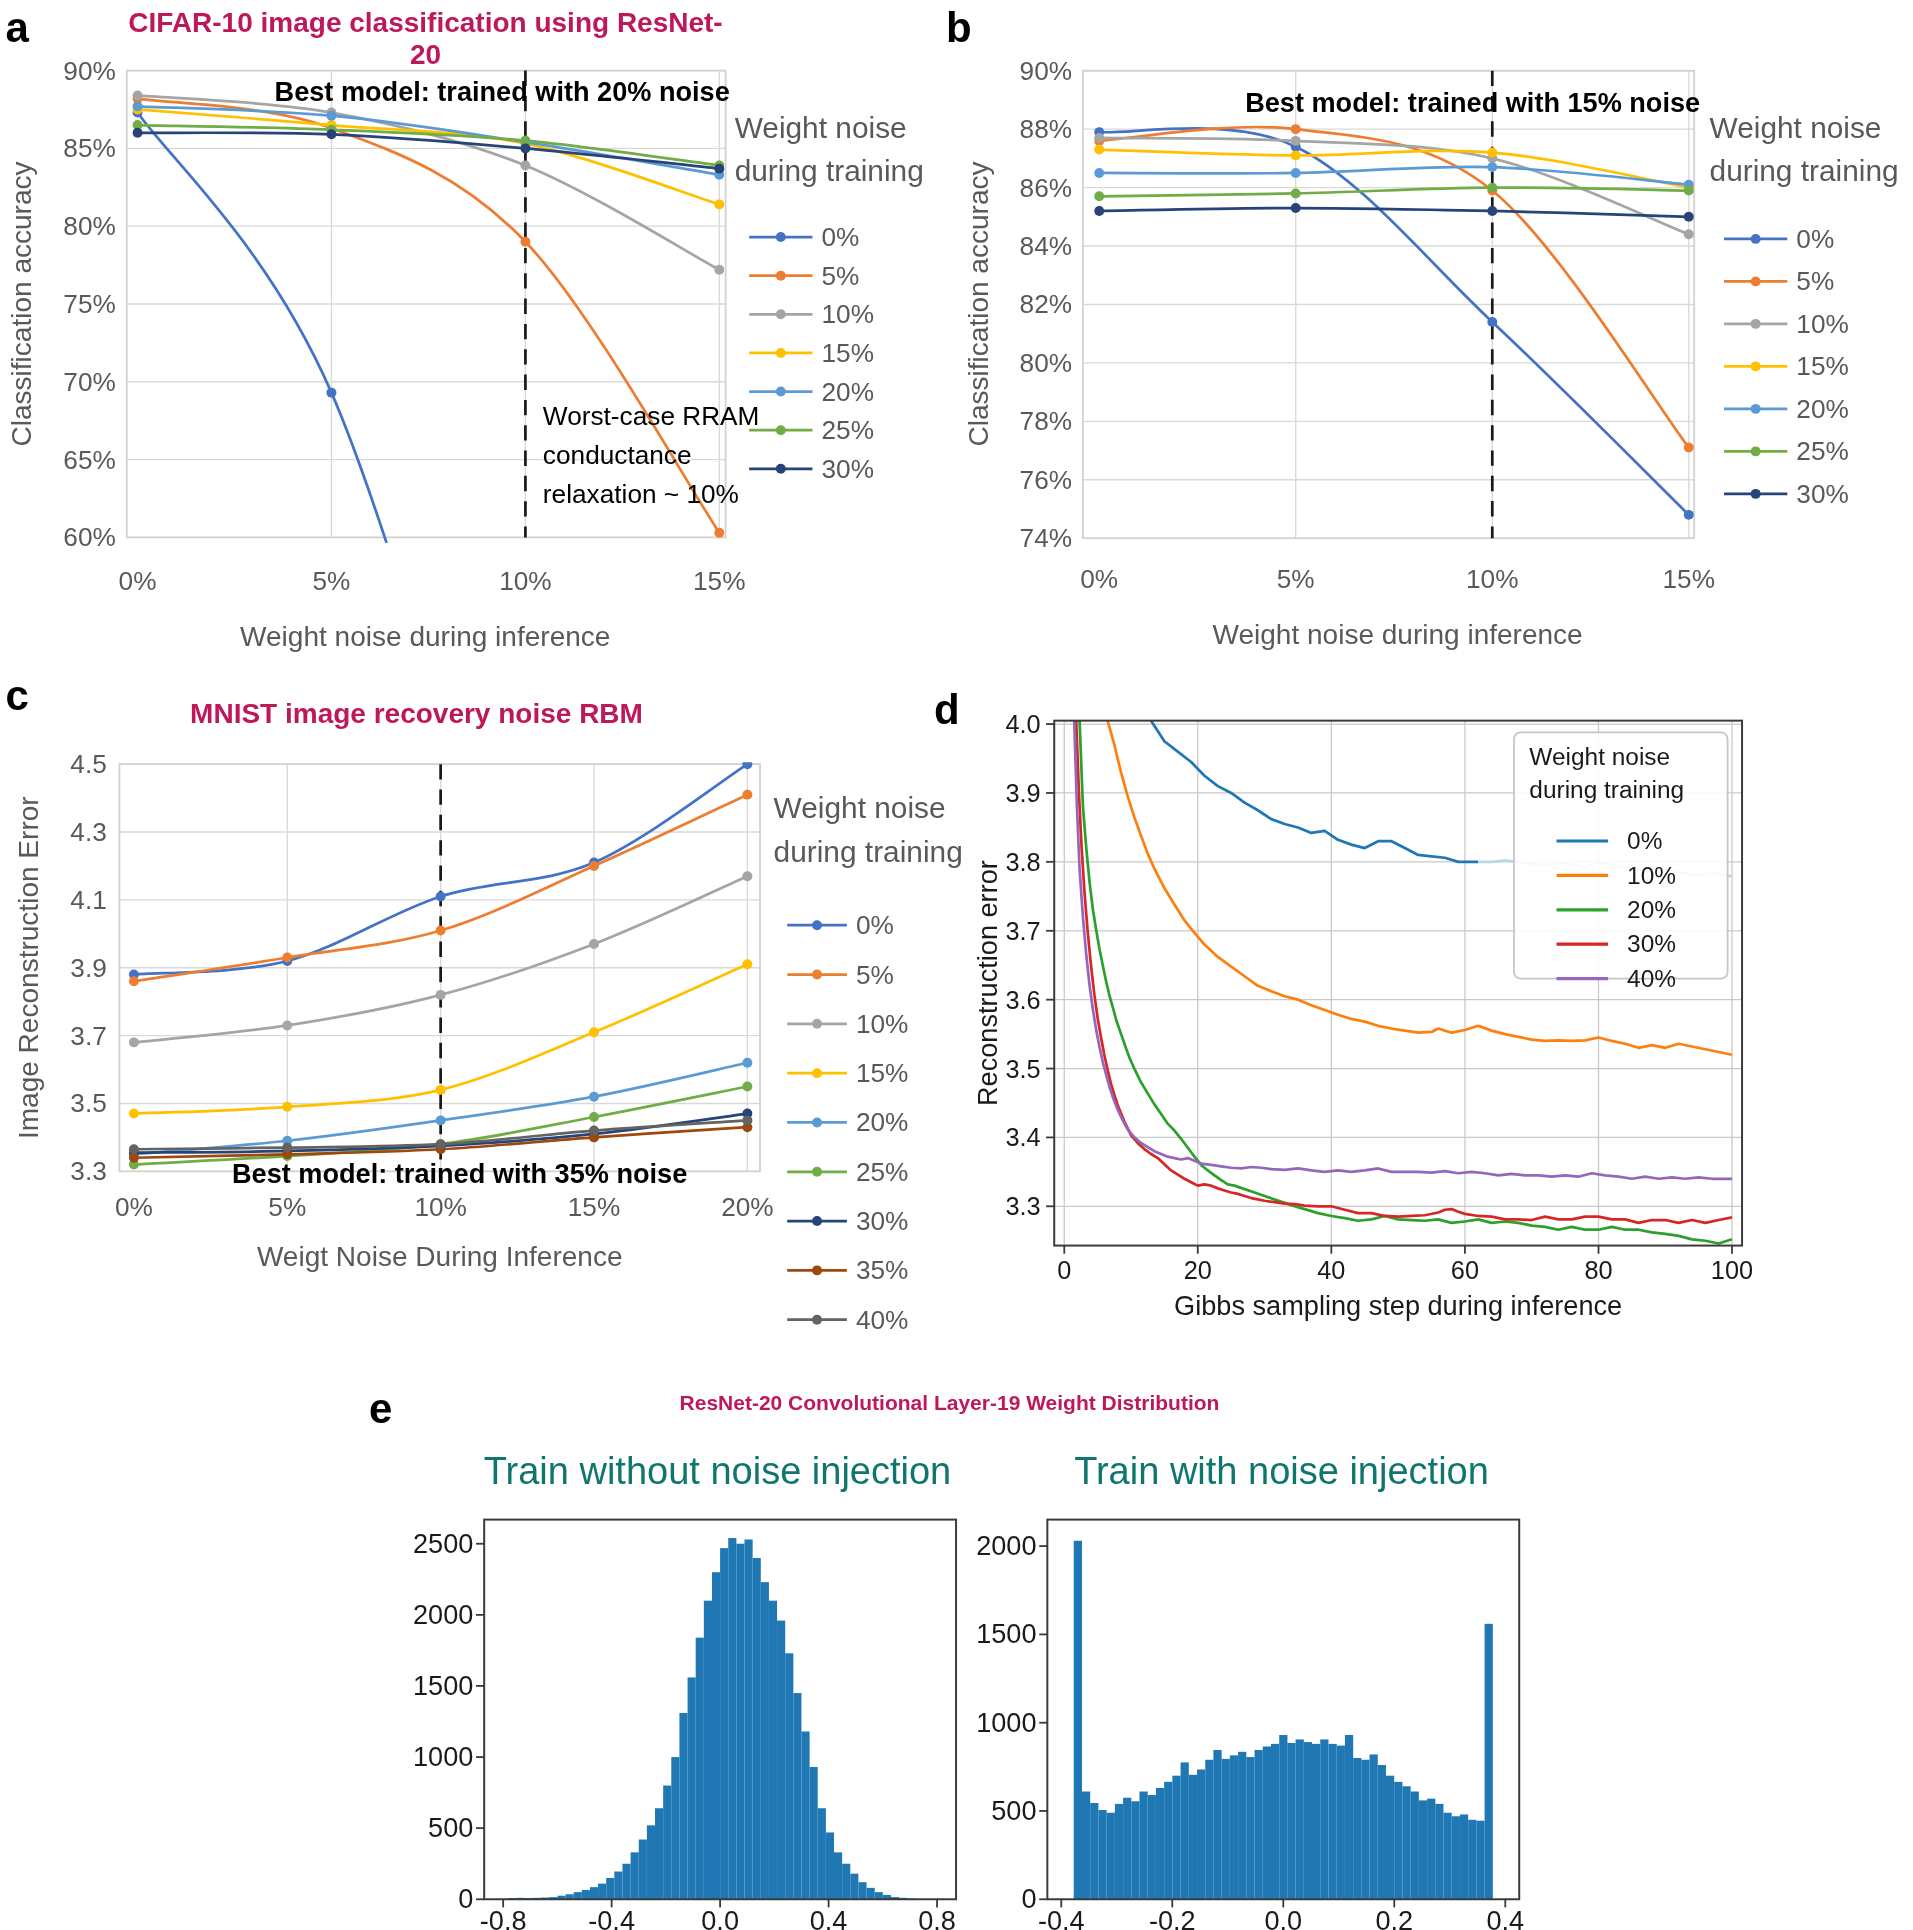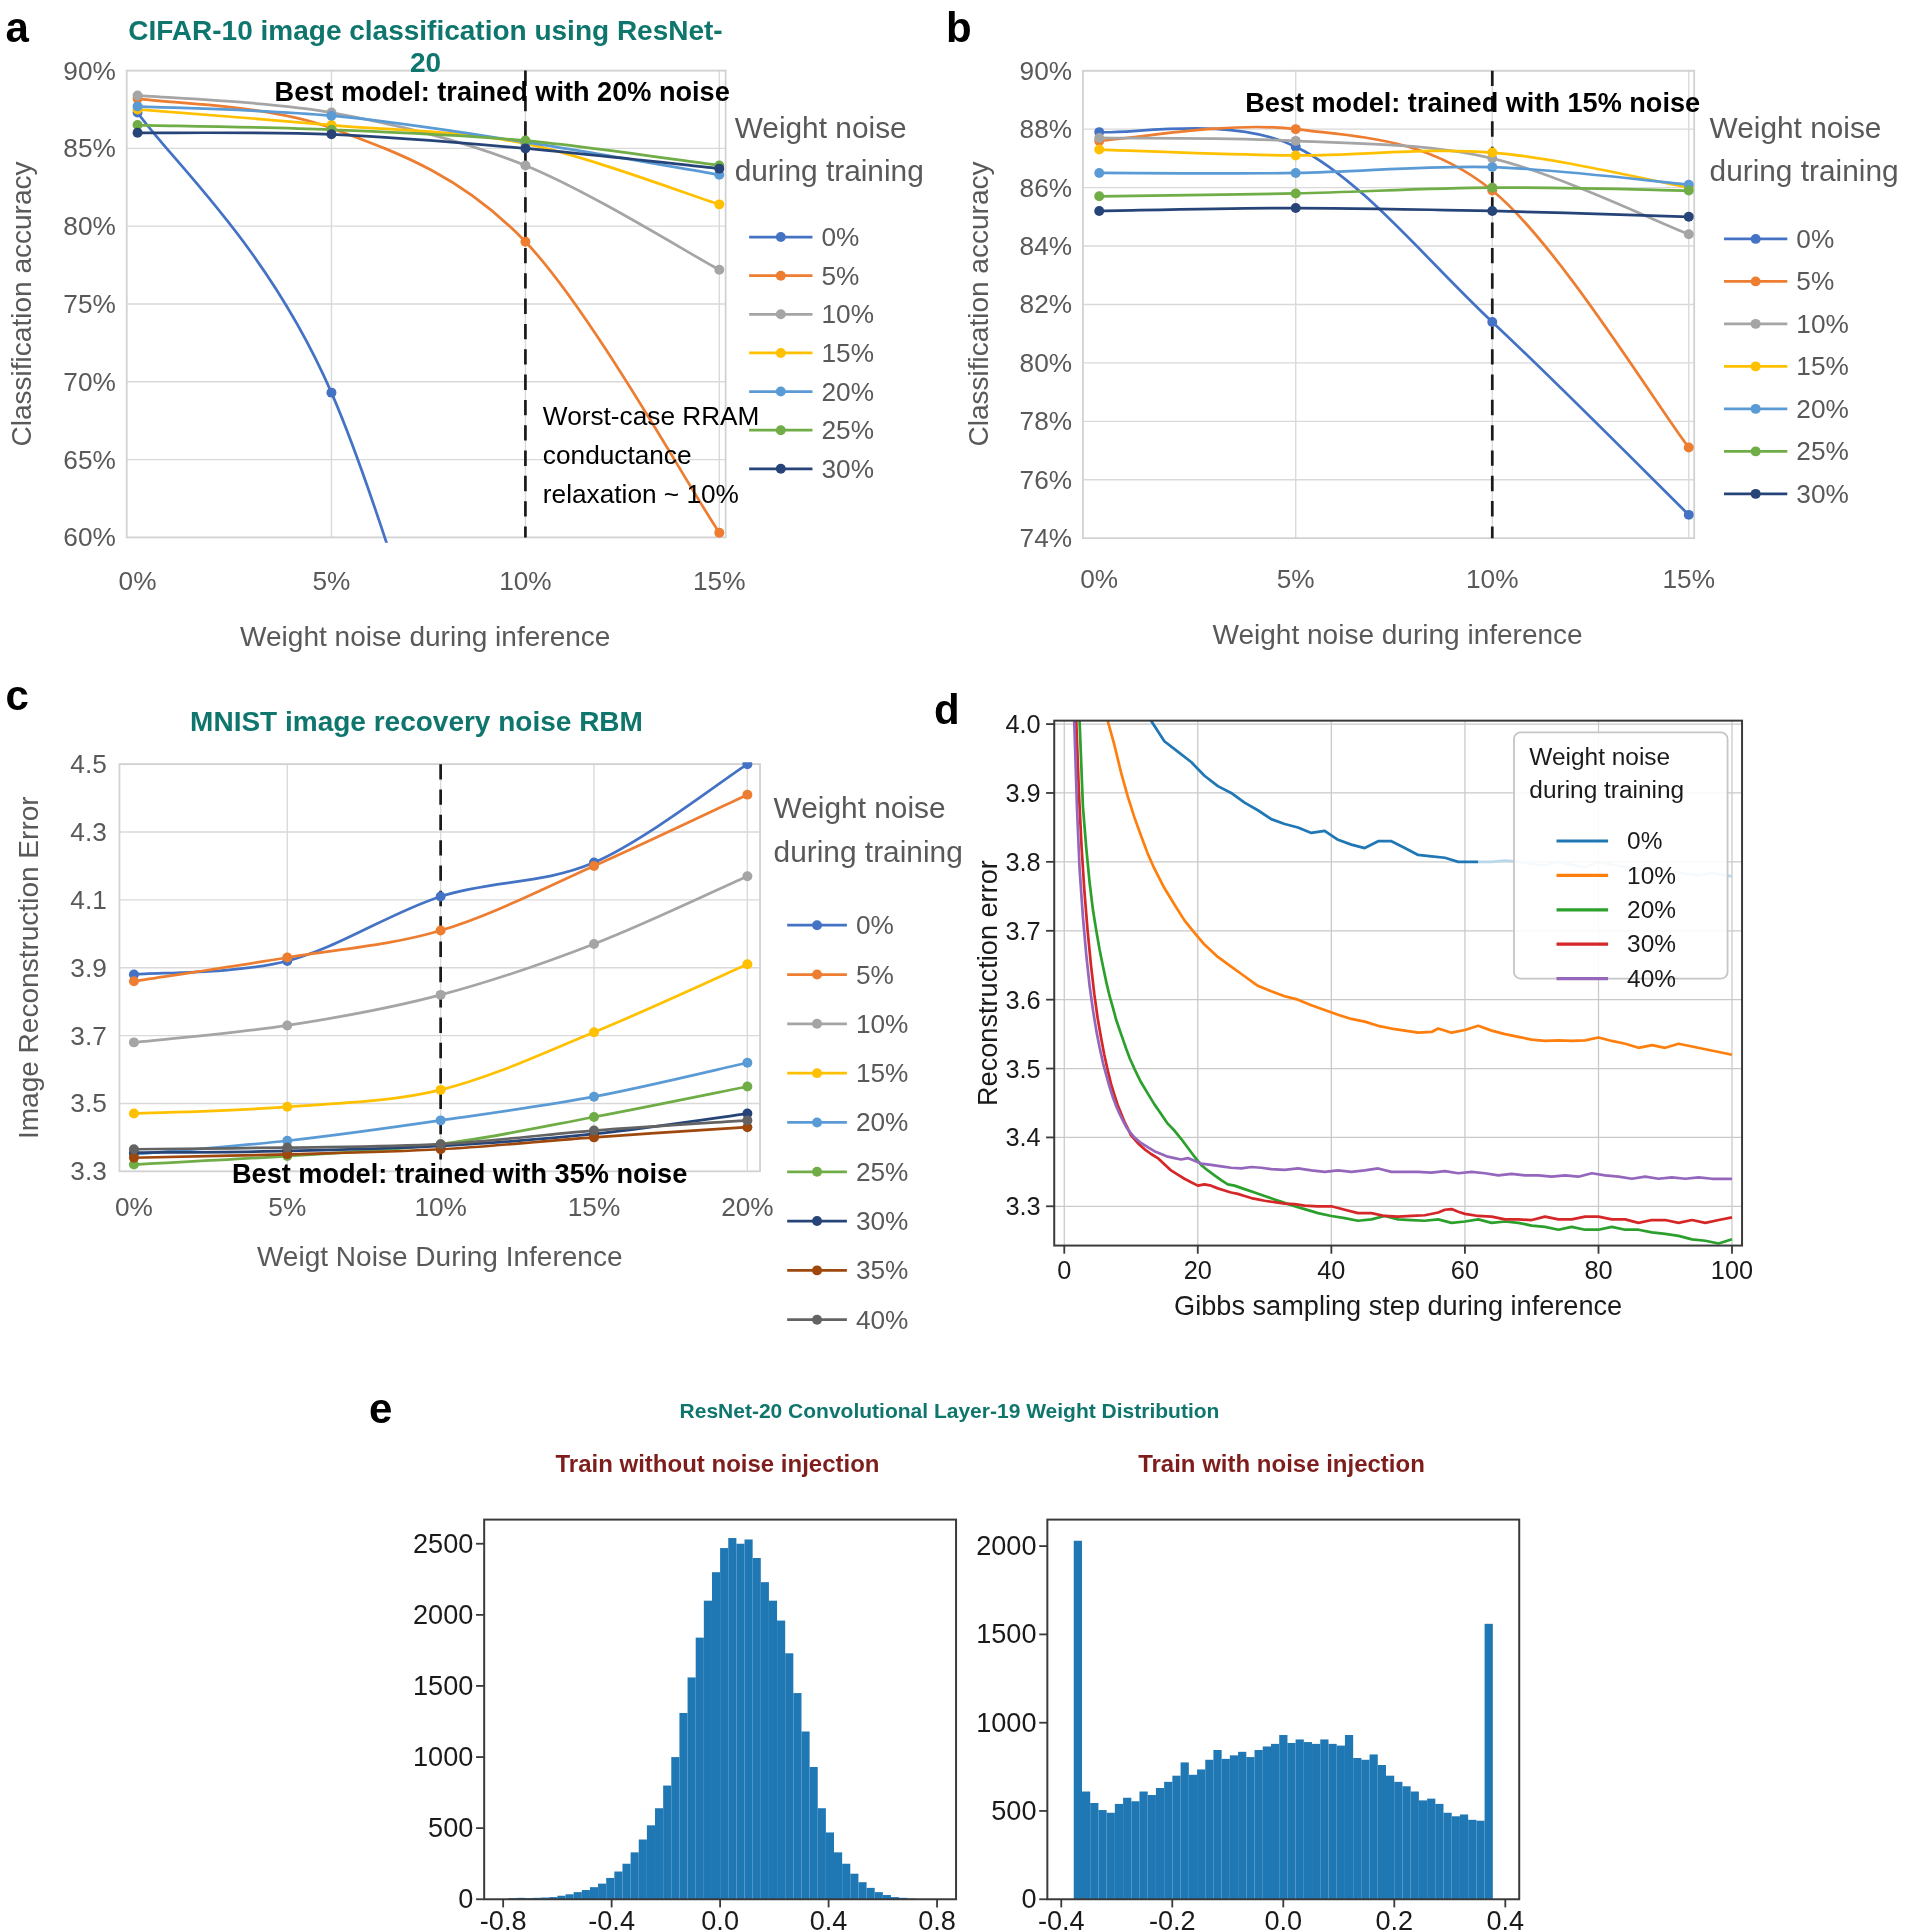--- a/index.html
+++ b/index.html
@@ -1,22 +1,22 @@
 <!DOCTYPE html>
 <html style="font-size:14.5px"><head>
 <meta charset="utf-8">
 <style>
   html,body{margin:0;padding:0;background:#ffffff;}
   .canvas{position:relative;width:1913px;height:1930px;background:#ffffff;
           font-family:"Liberation Sans",sans-serif;overflow:hidden;}
   .canvas svg{position:absolute;overflow:visible;}
   svg text{font-family:"Liberation Sans",sans-serif;}
   .plabel{position:absolute;font-weight:bold;font-size:42px;color:#000;line-height:1;}
-  .ptitle{position:absolute;font-weight:bold;font-size:28px;color:#0f766e;text-align:center;line-height:1.15;margin-top:8px;}
-  .psub{position:absolute;font-weight:bold;font-size:24px;color:#7f1d1d;text-align:center;line-height:1.1;}
+  .ptitle{position:absolute;font-weight:bold;font-size:28px;color:#be185d;text-align:center;line-height:1.15;}
+  .psub{position:absolute;font-weight:normal;font-size:38px;color:#0f766e;text-align:center;line-height:1.1;}
 </style>
 </head>
 <body>
 
 <div class="canvas">
 
   <svg style="left:0;top:0" width="941" height="674" viewBox="0 0 1040 745">
       <defs>
         <clipPath id="cp-a">
           <rect x="140" y="76" width="666" height="524"></rect>

